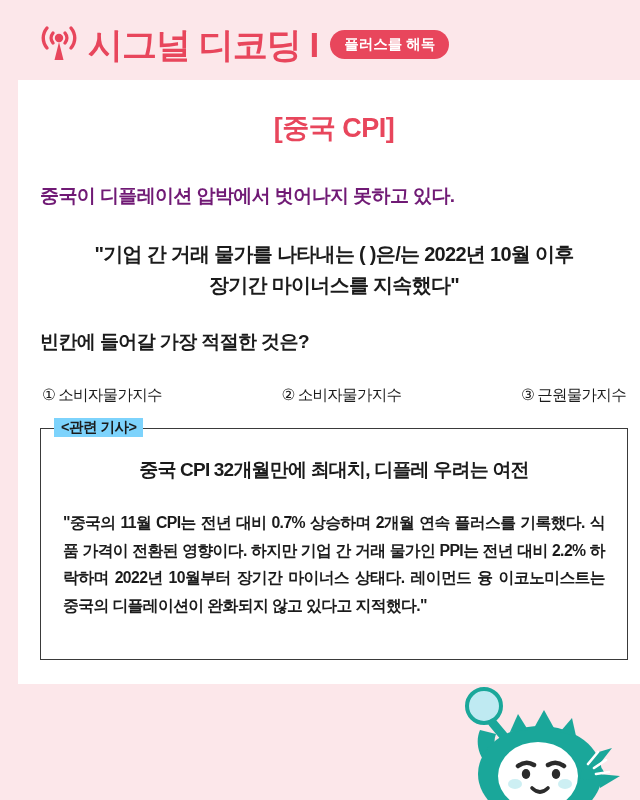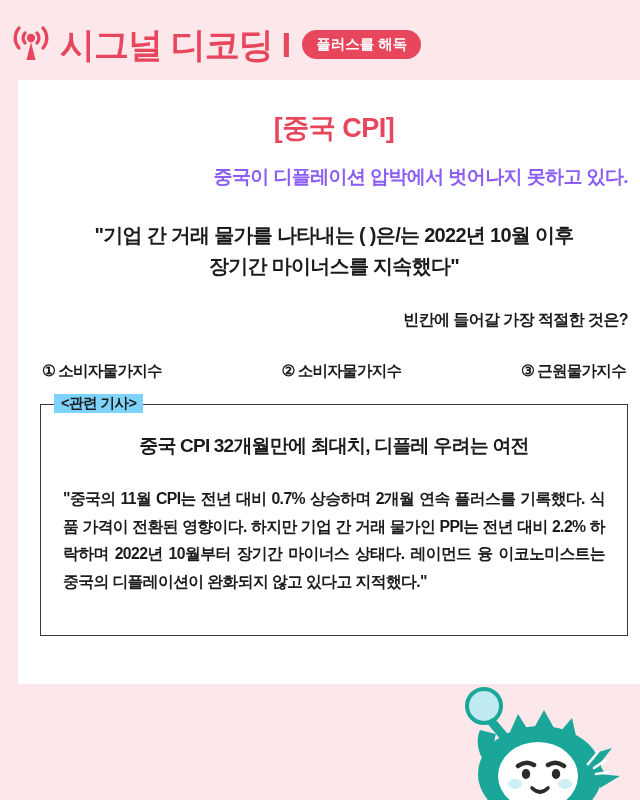--- a/index.html
+++ b/index.html
@@ -16,21 +16,21 @@
   }
 
   
   .header {
     position: absolute;
     top: 0; left: 0;
     width: 640px;
     height: 84px;
     display: flex;
     align-items: center;
-    padding-left: 4px;
+    padding-left: 32px;
     box-sizing: border-box;
   }
   .signal-icon {
     width: 54px;
     height: 54px;
     position: relative;
     margin-right: 2px;
     flex: none;
   }
   .brand-title {
@@ -70,54 +70,53 @@
   .q-title {
     text-align: center;
     font-size: 27px;
     font-weight: bold;
     color: #e8465c;
     margin-top: 12px;
     letter-spacing: -0.5px;
   }
 
   .q-lead {
-    text-align: right;
+    text-align: left;
     font-size: 19px;
     font-weight: bold;
-    color: #8b5cf6;
-    margin-top: 18px;
+    color: #701a75;
+    margin-top: 37px;
     letter-spacing: -0.6px;
   }
 
   .q-quote {
     text-align: center;
     font-size: 20px;
     font-weight: bold;
     color: #1b1b1b;
     margin-top: 30px;
     line-height: 1.55;
     letter-spacing: -0.7px;
   }
 
   .q-ask {
-    text-align: right;
-    font-size: 16px;
+    text-align: left;
+    font-size: 19px;
     font-weight: bold;
     color: #1b1b1b;
     margin-top: 28px;
     letter-spacing: -0.6px;
   }
 
   .choices {
     display: flex;
     justify-content: space-between;
     align-items: baseline;
     margin-top: 30px;
     padding: 0 2px;
-    font-weight: bold;
   }
   .choice {
     font-size: 15.5px;
     color: #1b1b1b;
     white-space: nowrap;
     letter-spacing: -0.7px;
   }
   .choice .num {
     margin-right: 3px;
   }

